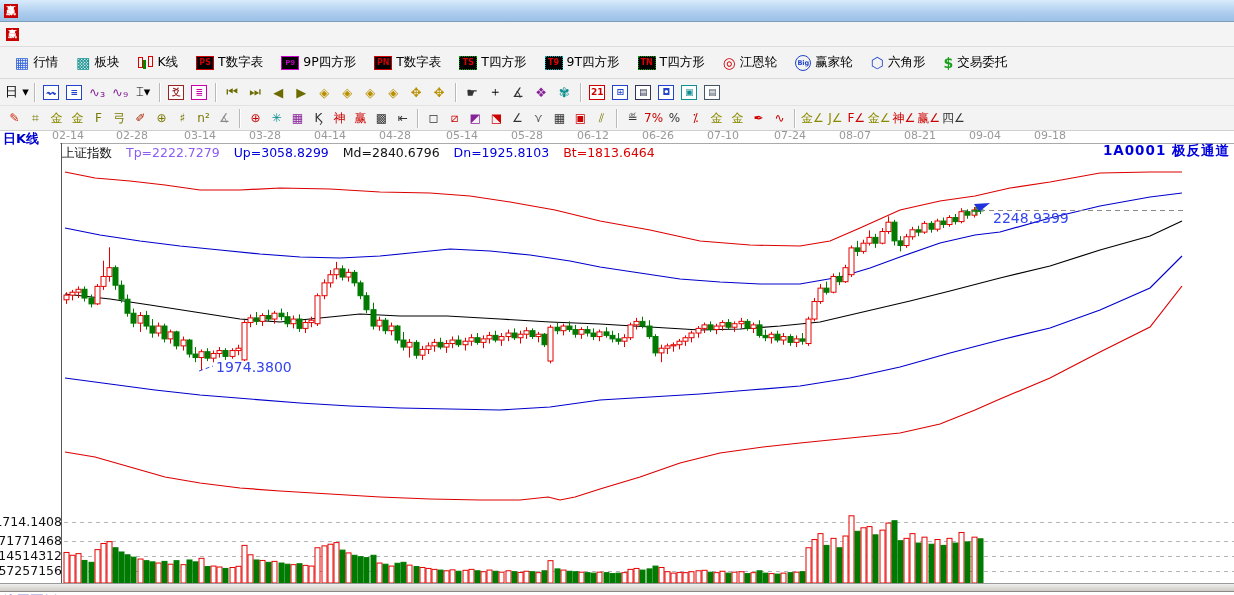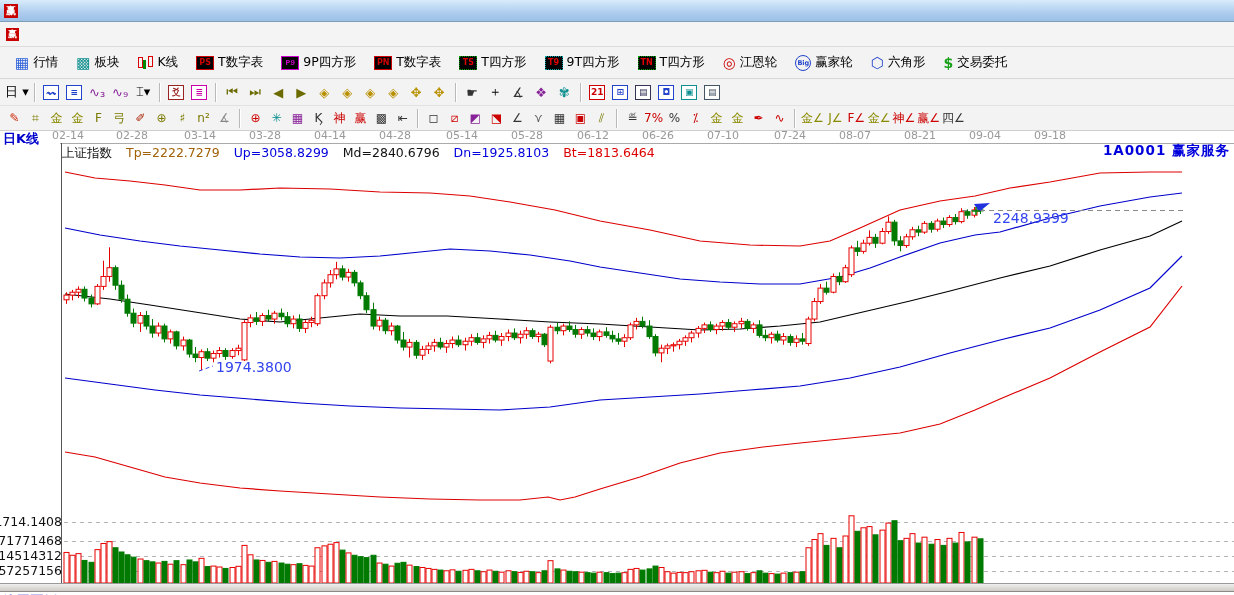--- a/index.html
+++ b/index.html
@@ -724,24 +724,24 @@
         <polygon points="974,204 990,203 979,212" fill="#2233dd"></polygon>
         <line x1="972" y1="211" x2="980" y2="211" stroke="#008000" stroke-width="1.5"></line>
         <line x1="976" y1="207" x2="976" y2="215" stroke="#008000" stroke-width="1.5"></line>
         <text x="993" y="223" font-size="14" fill="#3344ee">2248.9399</text>
       </g>
     </svg>
 
   <div class="paneLabel">日K线</div>
   <div class="indrow">
     <span id="indname" style="color:#111">上证指数</span>
-  <span style="color: #a16207;">Tp=2222.7279</span>
+  <span style="color: #8b5cf6;">Tp=2222.7279</span>
       <span style="color: rgb(0, 0, 221);">Up=3058.8299</span>
       <span style="color: rgb(17, 17, 17);">Md=2840.6796</span>
       <span style="color: rgb(0, 0, 221);">Dn=1925.8103</span>
       <span style="color: rgb(221, 0, 0);">Bt=1813.6464</span>
     </div>
-  <div class="symlabel">1A0001  赢家服务</div>
+  <div class="symlabel">1A0001  极反通道</div>
 
   <div class="splitter"></div>
   <div class="bottomlabel">使用图示</div>
 
 </div>
 
 </body></html>

